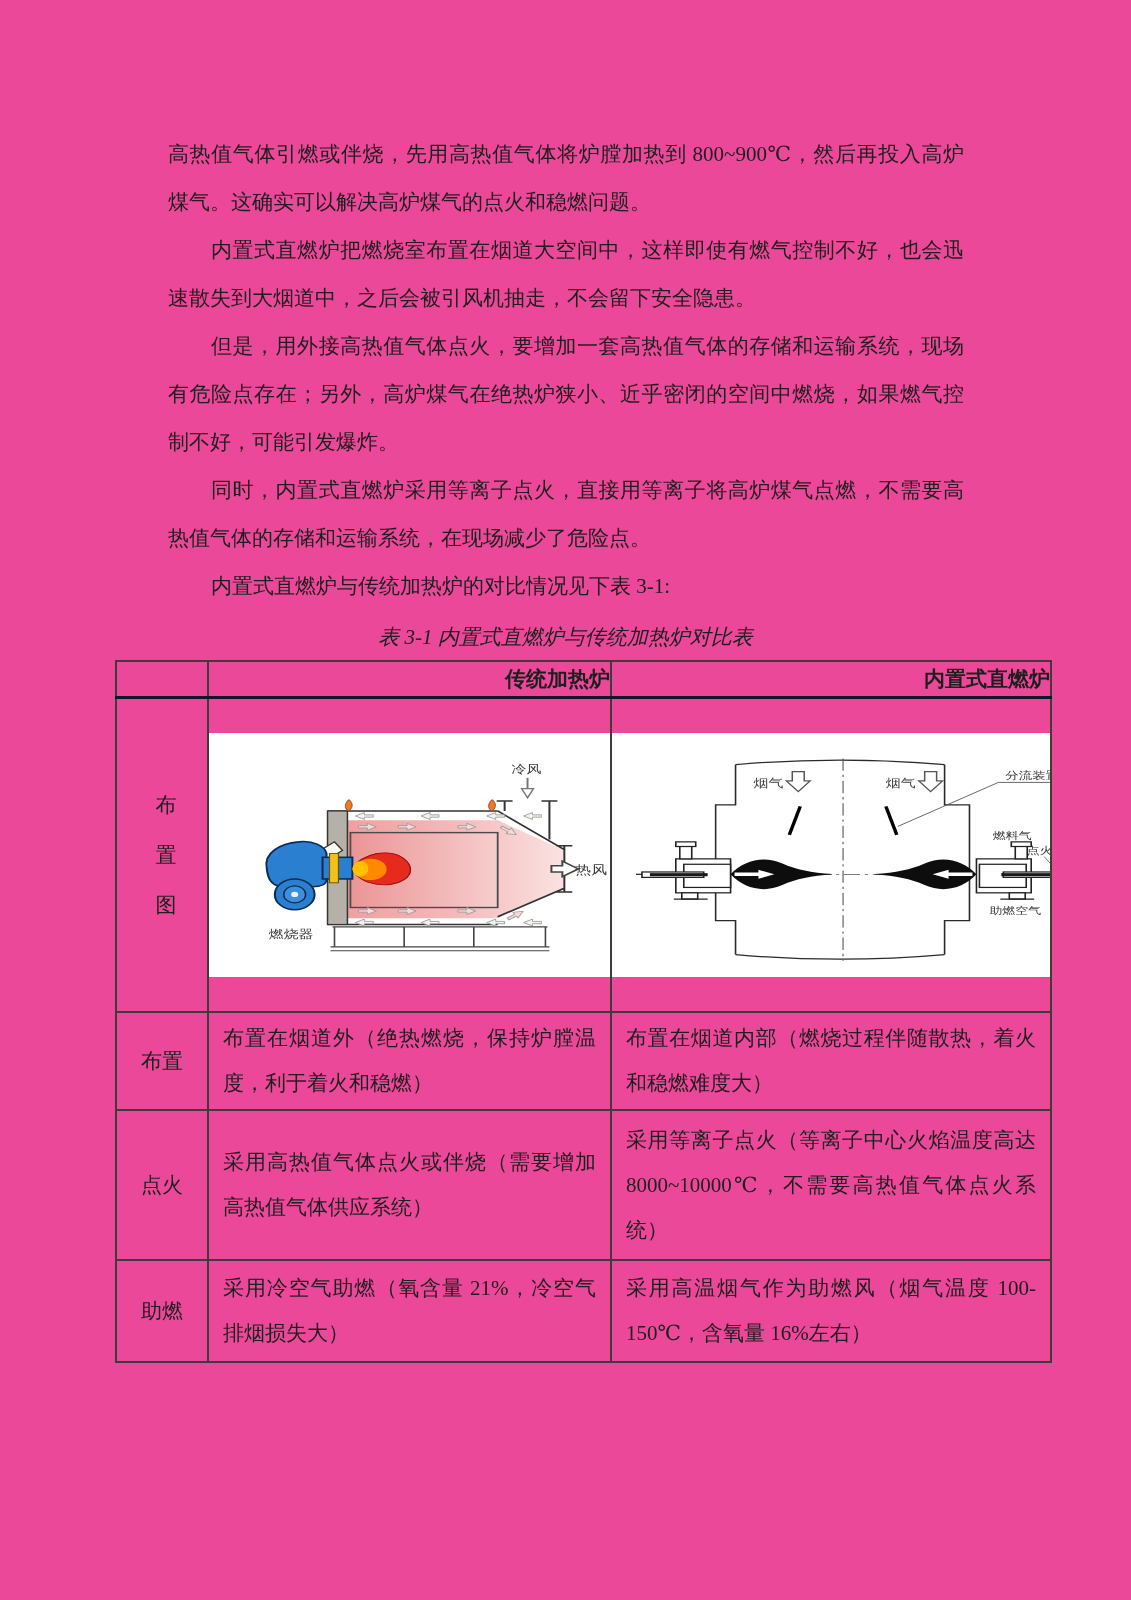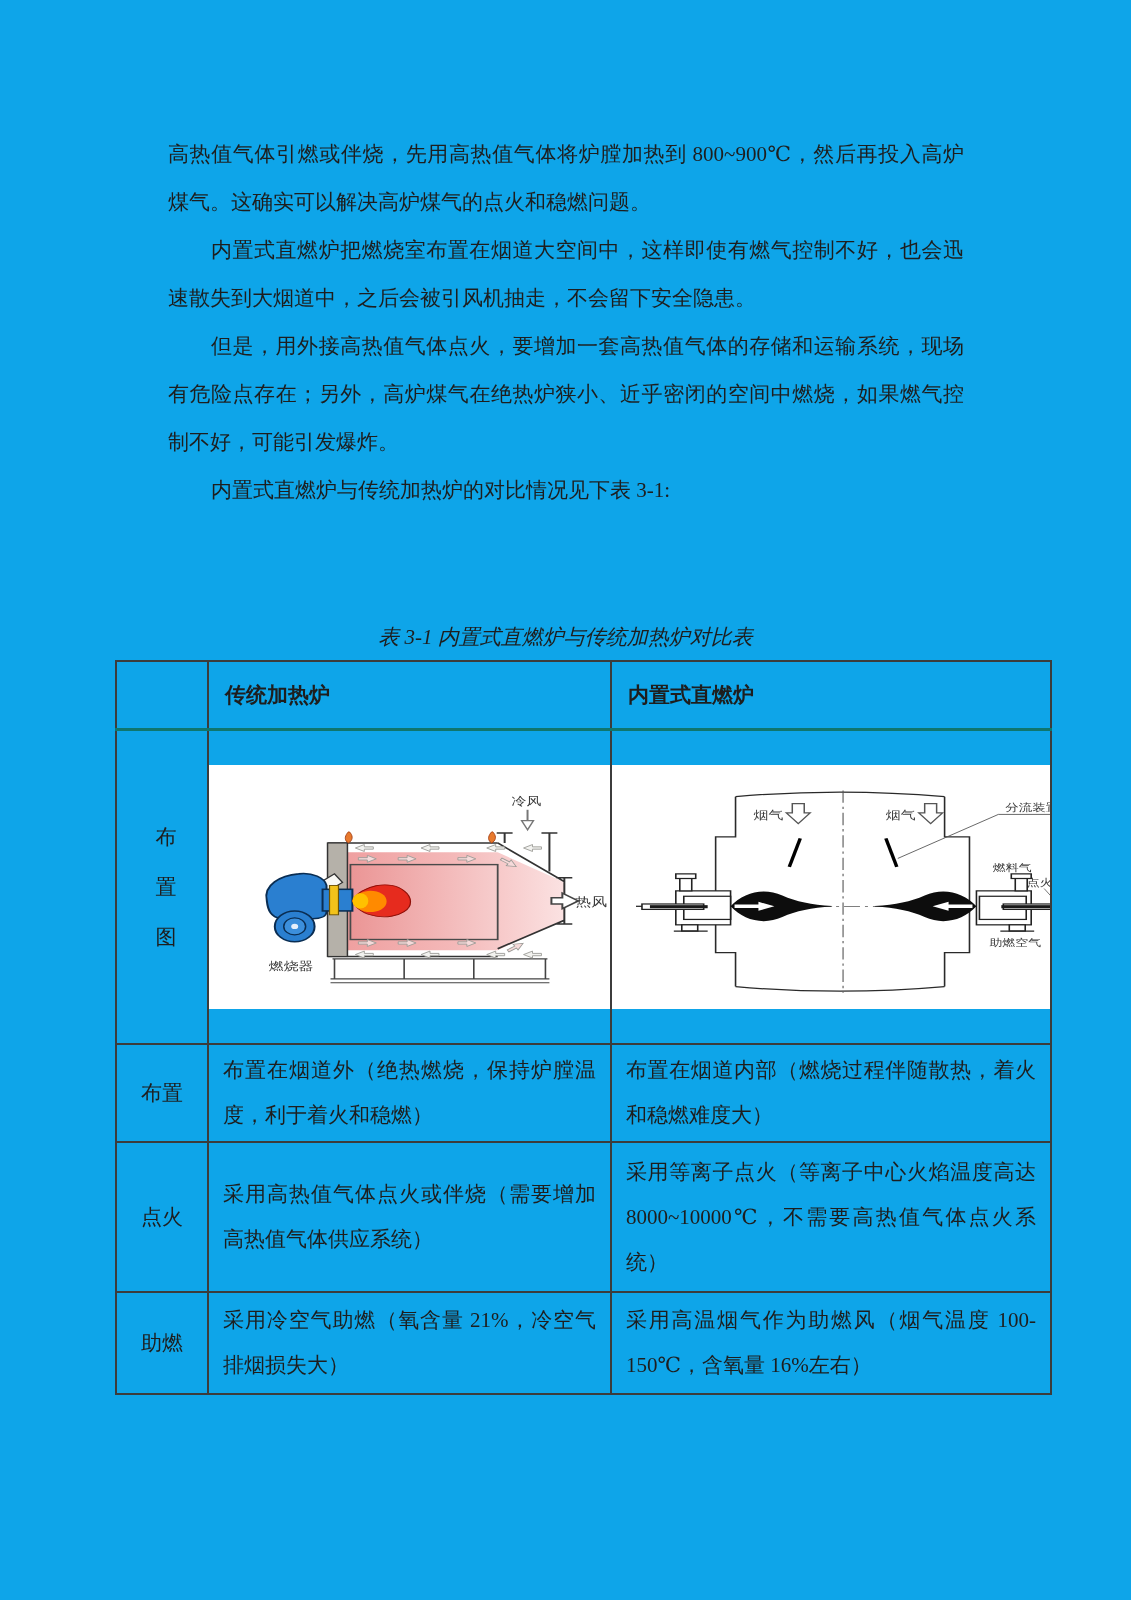--- a/index.html
+++ b/index.html
@@ -1,38 +1,38 @@
 <!DOCTYPE html>
 <html><head>
 <meta charset="utf-8">
 <style>
   html,body { margin:0; padding:0; background:#9a9a9a; }
   .page {
     position:relative; width:1131px; height:1600px; margin:0 auto;
-    background:#0ea5e9; overflow:hidden;
+    background:#ec4899; overflow:hidden;
     font-family:"Liberation Serif","DejaVu Serif",serif;
     color:#1e1e1e;
   }
   .bodytext {
     position:absolute; left:168px; top:130px; width:796px;
     font-size:21px; line-height:48px; text-align:justify;
   }
   .bodytext p { margin:0; }
   .bodytext p.indent { text-indent:43px; }
   .caption {
     position:absolute; left:0; top:616px; width:100%; height:42px;
     line-height:42px; text-align:center; font-size:21px;font-style:italic;
   }
   table.cmp {
     position:absolute; left:115px; top:660px;
     border-collapse:collapse; table-layout:fixed; font-size:21px;
   }
   table.cmp th, table.cmp td { border:2px solid #3c3c3c; overflow:hidden; }
-  table.cmp thead th { height:34px; font-weight:bold; text-align:left;
-    border-bottom:3px solid #0f766e; padding:16px; }
+  table.cmp thead th { height:34px; font-weight:bold; text-align:right;
+    border-bottom:3px solid #0f172a; padding:0; }
   td.rowlabel { text-align:center; vertical-align:middle; padding:16px; }
   td.celltext { padding:3px 14px; line-height:45px; text-align:justify; vertical-align:middle; }
   tr.r-diagram td { height:312px; padding:0; }
   tr.r-place  { height:90px;  }
   tr.r-ignite { height:150px; }
   tr.r-assist { height:102px; }
   .vlabel { display:inline-block; width:24px; line-height:50px;
     word-break:break-all; text-align:center;margin-left:8px; }
   .diagwrap { position:relative; width:100%; height:244px; background:#fff;padding-left:24px; }
   .diagwrap svg { display:block; width:100%; height:100%; }
@@ -40,20 +40,21 @@
 </style>
 </head>
 <body>
 
 <div class="page">
 
   <div class="bodytext">
     <p>高热值气体引燃或伴烧，先用高热值气体将炉膛加热到 800~900℃，然后再投入高炉煤气。这确实可以解决高炉煤气的点火和稳燃问题。</p>
     <p class="indent">内置式直燃炉把燃烧室布置在烟道大空间中，这样即使有燃气控制不好，也会迅速散失到大烟道中，之后会被引风机抽走，不会留下安全隐患。</p>
     <p class="indent">但是，用外接高热值气体点火，要增加一套高热值气体的存储和运输系统，现场有危险点存在；另外，高炉煤气在绝热炉狭小、近乎密闭的空间中燃烧，如果燃气控制不好，可能引发爆炸。</p>
+    <p class="indent">同时，内置式直燃炉采用等离子点火，直接用等离子将高炉煤气点燃，不需要高热值气体的存储和运输系统，在现场减少了危险点。</p>
     <p class="indent">内置式直燃炉与传统加热炉的对比情况见下表 3-1:</p>
   </div>
 
   <div class="caption">表 3-1 内置式直燃炉与传统加热炉对比表</div>
 
   <table class="cmp">
     <colgroup>
         <col style="width:92px">
         <col style="width:403px">
         <col style="width:440px">

